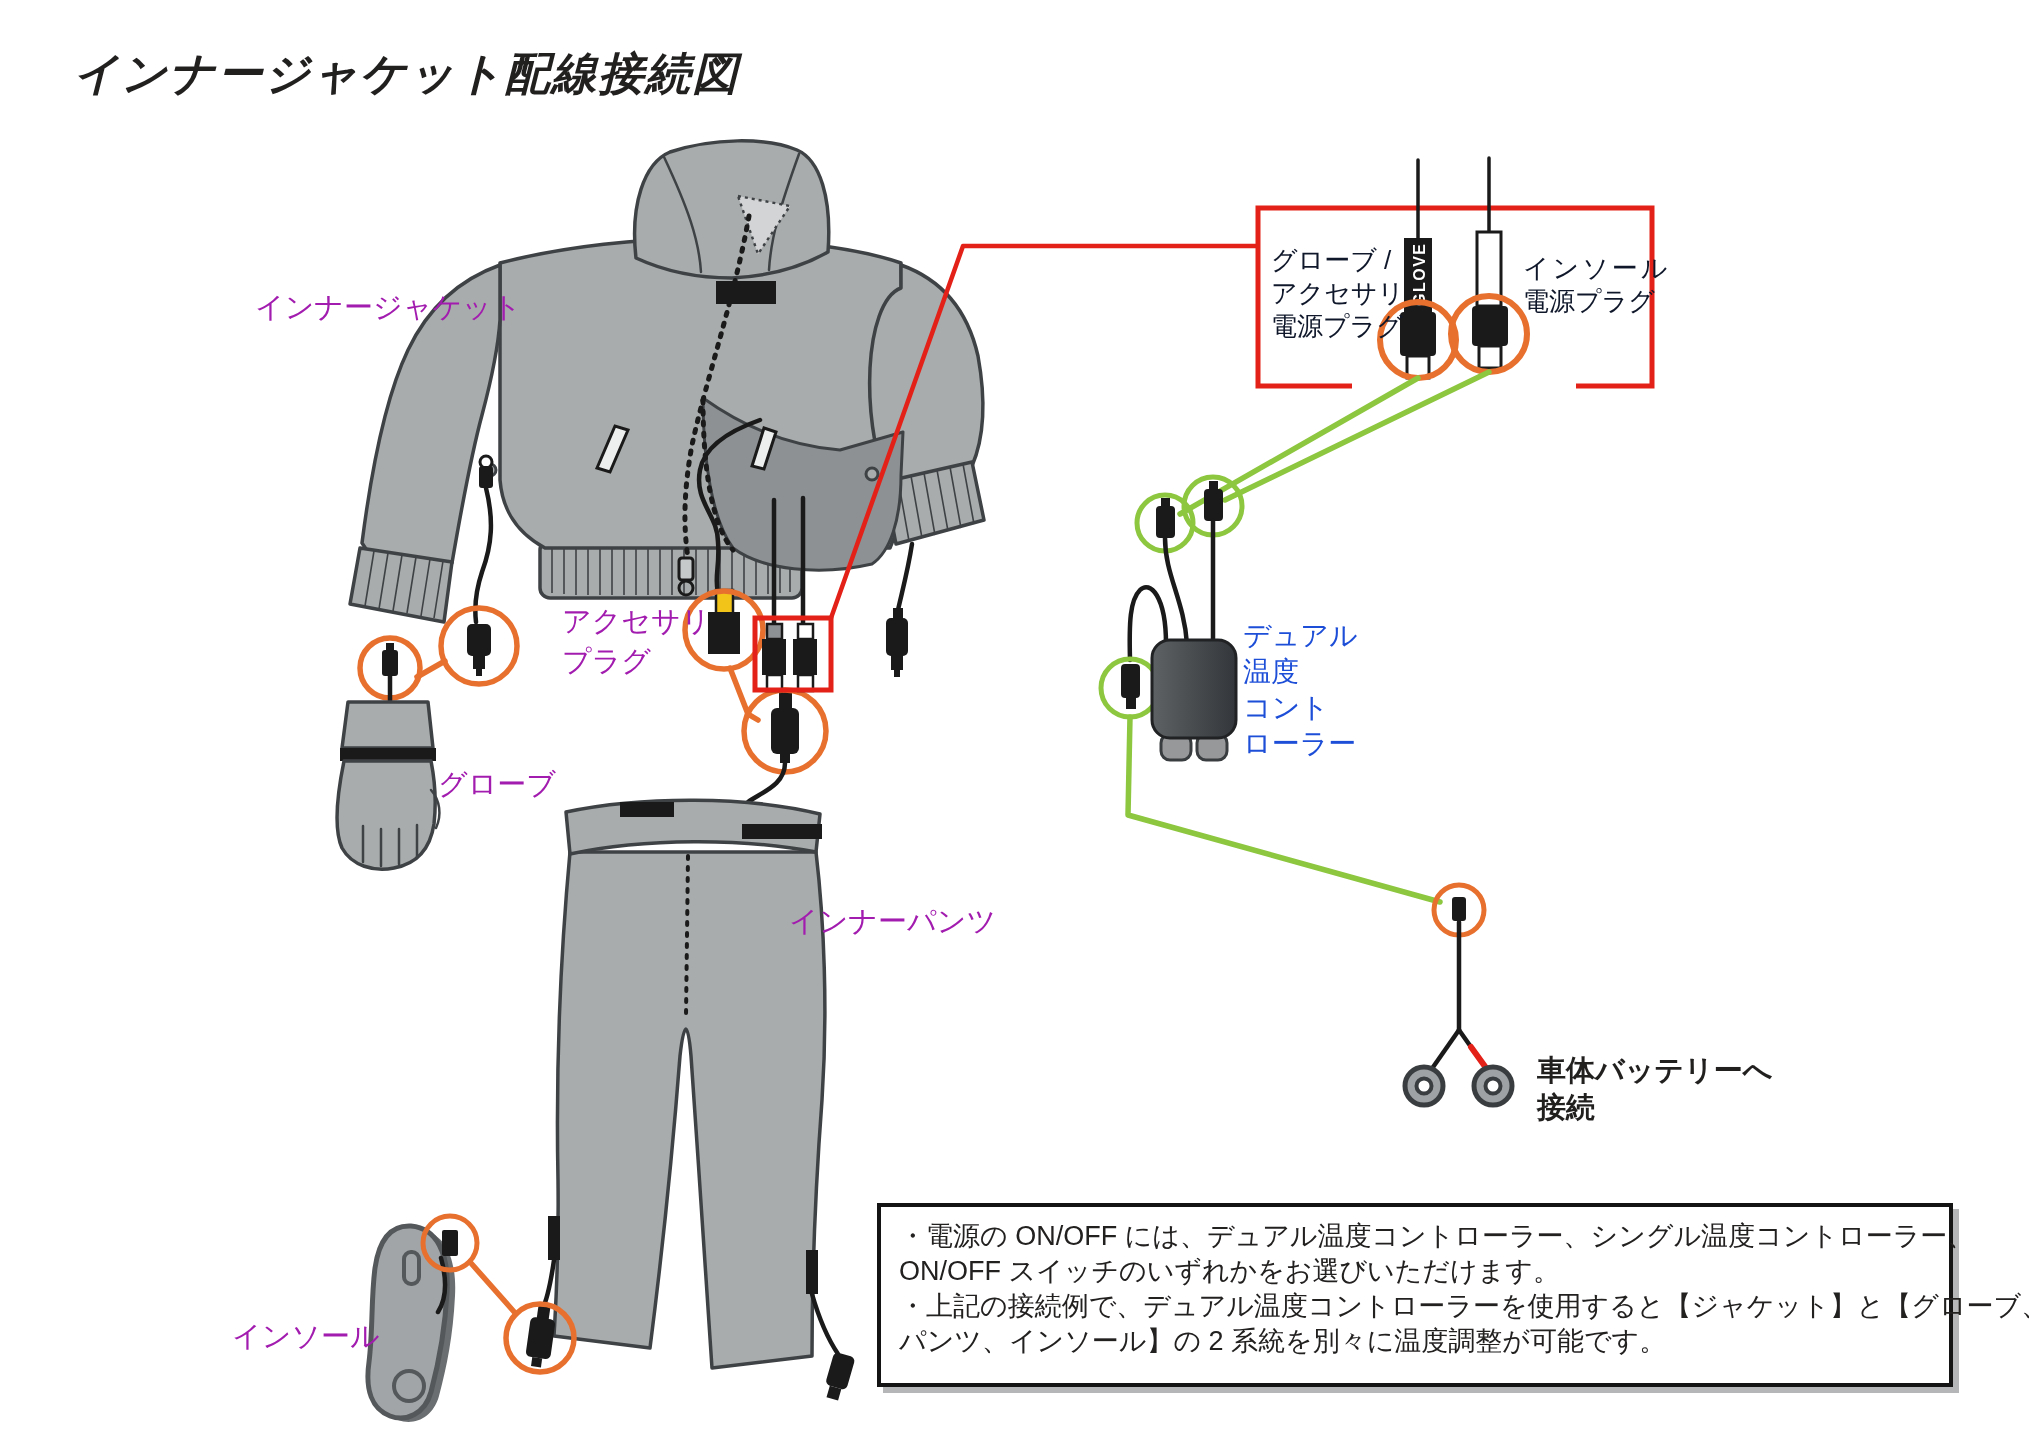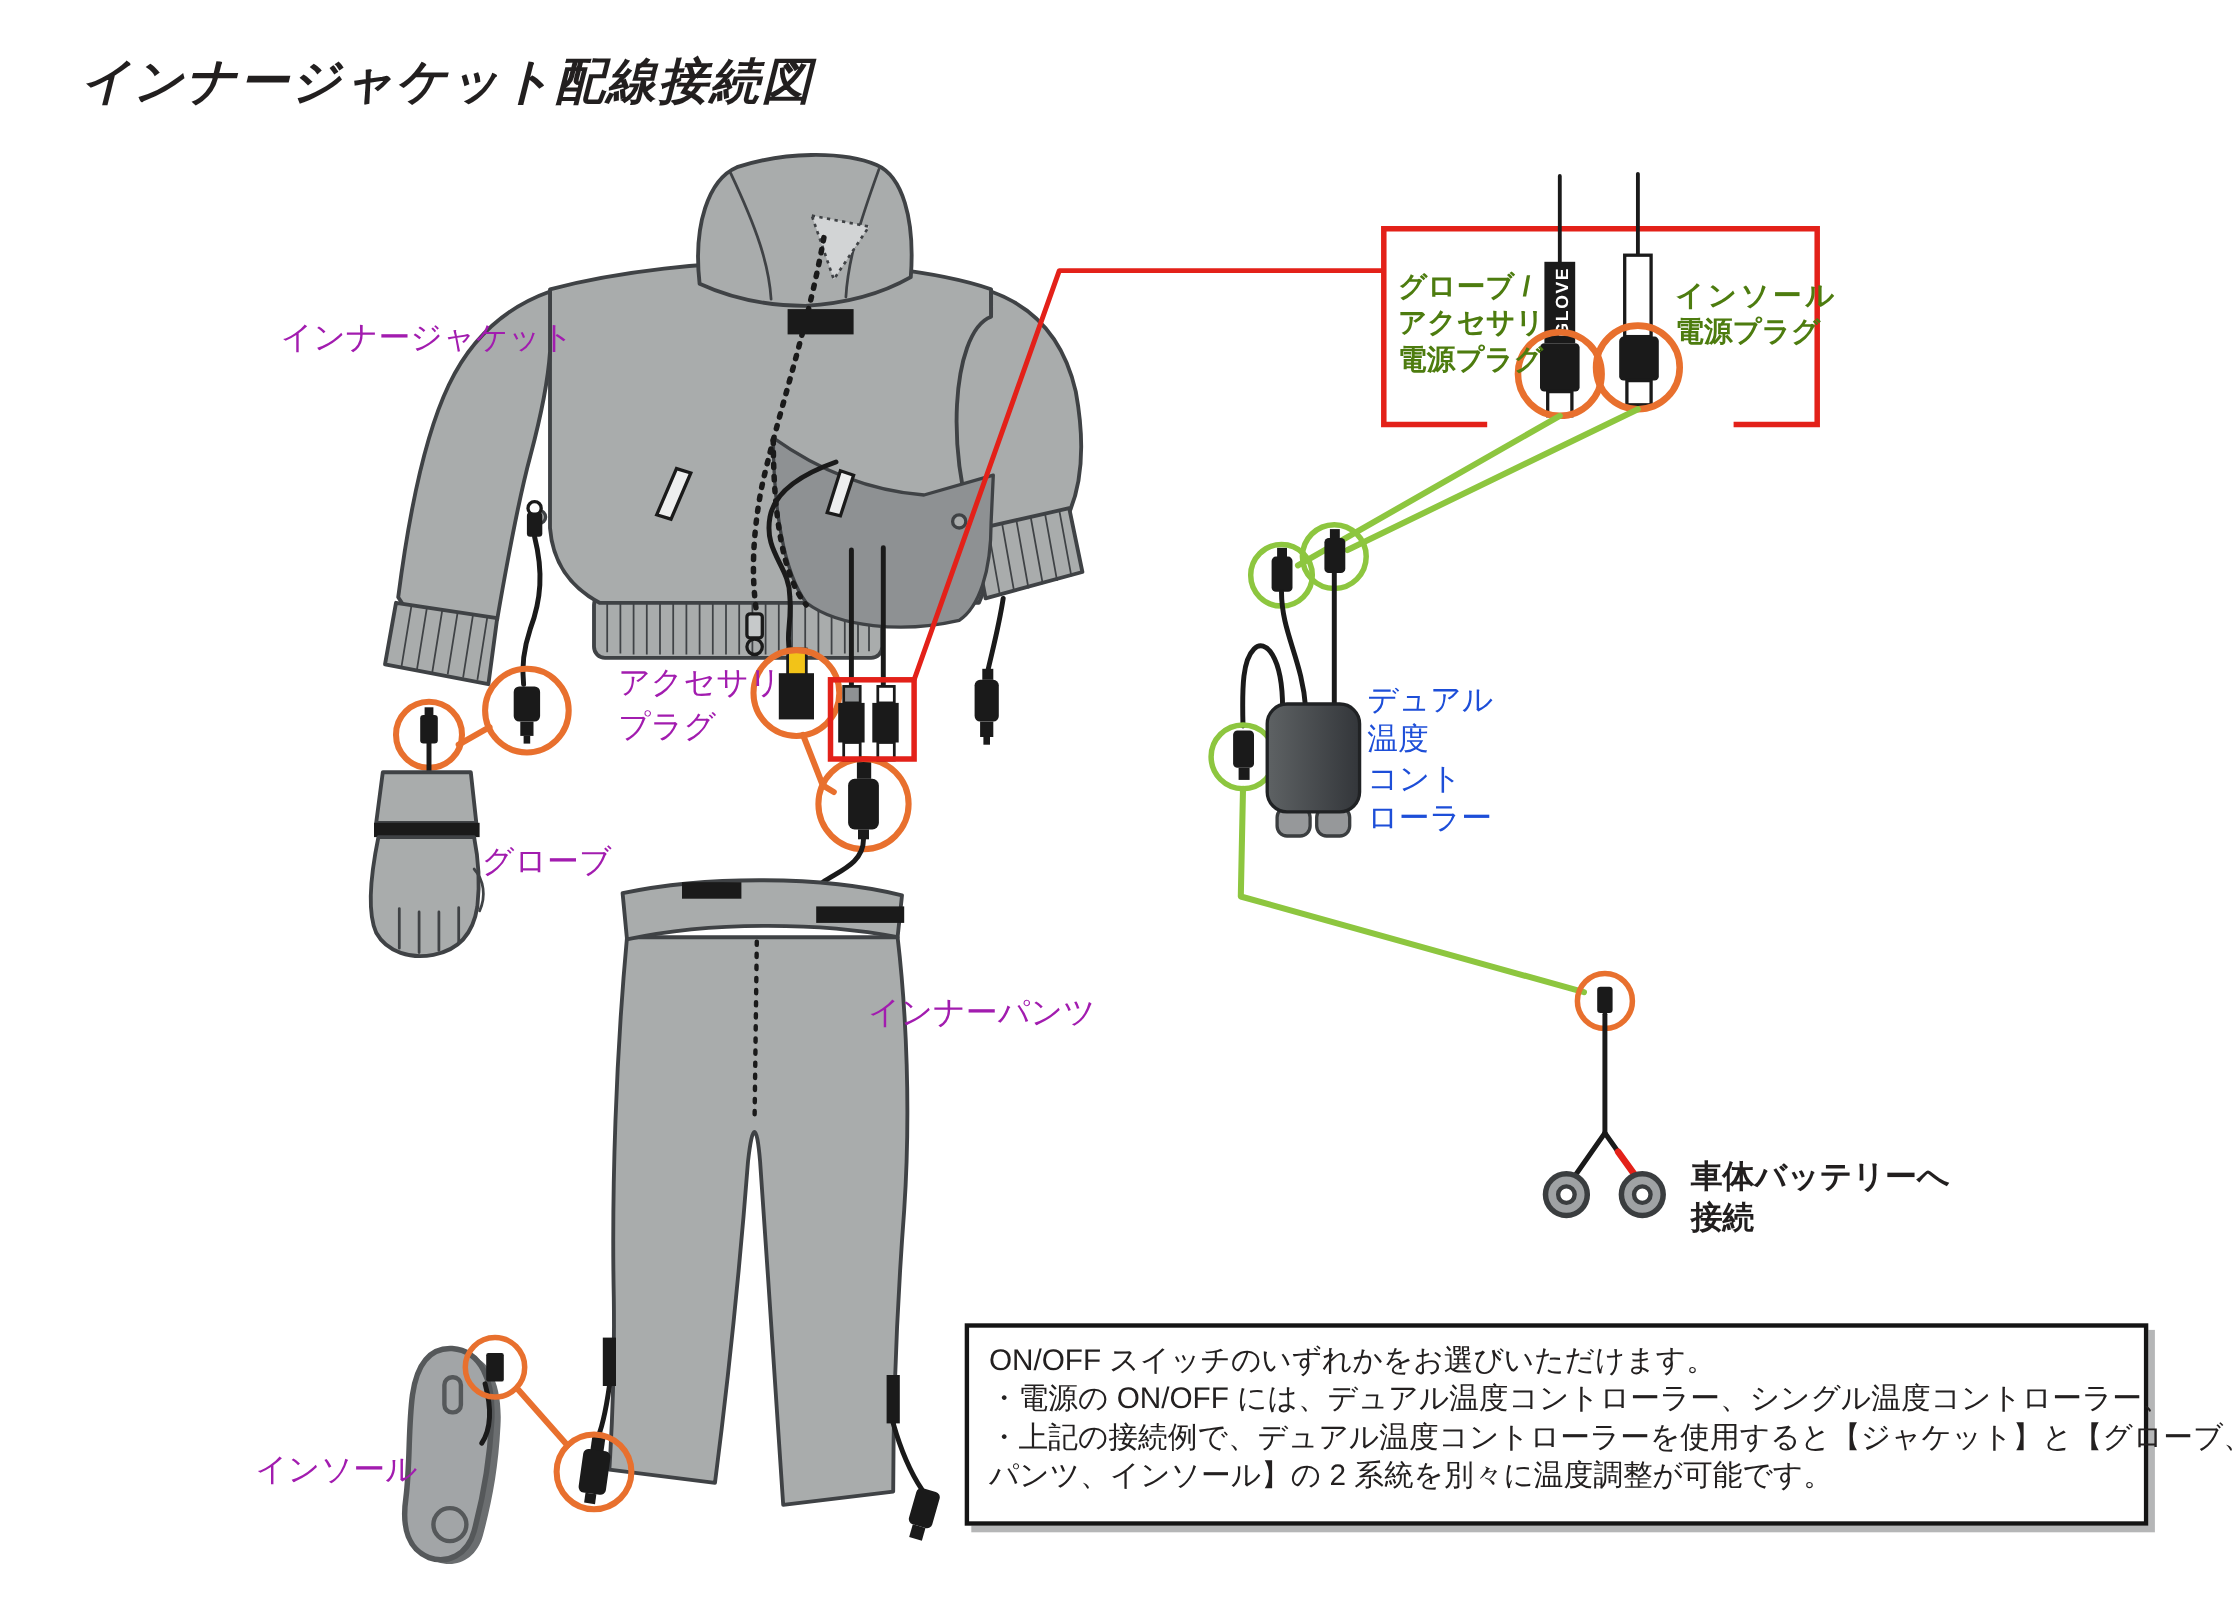--- a/index.html
+++ b/index.html
@@ -33,21 +33,21 @@
   .g-circle{fill:none;stroke:var(--green);stroke-width:5;}
   .greenwire{stroke:var(--green);stroke-width:5.5;fill:none;stroke-linecap:round;stroke-linejoin:round;}
   .redline{stroke:var(--red);stroke-width:4.5;fill:none;stroke-linejoin:round;}
   .redbox{stroke:var(--red);stroke-width:5;fill:none;stroke-linejoin:miter;}
   .dotted{stroke:var(--ink);stroke-width:5;fill:none;stroke-dasharray:3 8;stroke-linecap:round;}
   .holemark{fill:none;stroke:#55585A;stroke-width:4;}
 
   
   .lbl{position:absolute;font-size:29px;line-height:40px;color:#a21caf;white-space:nowrap;}
   .page-title{position:absolute;left:73px;top:44px;font-size:45px;font-weight:800;letter-spacing:2px;color:#221f1f;font-style:italic;}
-  .boxlbl{position:absolute;font-size:26px;font-weight:bold;line-height:33px;color:#4d7c0f;white-space:nowrap;}
+  .boxlbl{position:absolute;font-size:26px;font-weight:normal;line-height:33px;color:#0f172a;white-space:nowrap;}
   .ctrl-lbl{position:absolute;left:1243px;top:618px;font-size:28px;line-height:36px;color:#1d4ed8;}
   .batt-lbl{position:absolute;left:1537px;top:1052px;font-size:29px;font-weight:bold;line-height:37px;color:#221f1f;}
   .note-box{
     position:absolute;left:877px;top:1203px;width:1076px;height:184px;
     border:4px solid #141414;background:#ffffff;
     box-shadow:6px 6px 0 rgba(120,122,124,0.55);
     padding:12px 18px;font-size:27px;line-height:35px;color:#232020;
   }
   .note-line{white-space:nowrap;}
 </style>
@@ -308,19 +308,19 @@
     <div>コント</div>
     <div>ローラー</div>
   </div>
 
   <div class="batt-lbl">
     <div>車体バッテリーへ</div>
     <div>接続</div>
   </div>
 
   <div class="note-box">
+    <div class="note-line">・電源の ON/OFF には、デュアル温度コントローラー、シングル温度コントローラー、</div>
     <div class="note-line">ON/OFF スイッチのいずれかをお選びいただけます。</div>
-    <div class="note-line">・電源の ON/OFF には、デュアル温度コントローラー、シングル温度コントローラー、</div>
     <div class="note-line">・上記の接続例で、デュアル温度コントローラーを使用すると【ジャケット】と【グローブ、</div>
     <div class="note-line">パンツ、インソール】の 2 系統を別々に温度調整が可能です。</div>
   </div>
 
 </div>
 
 </body></html>

